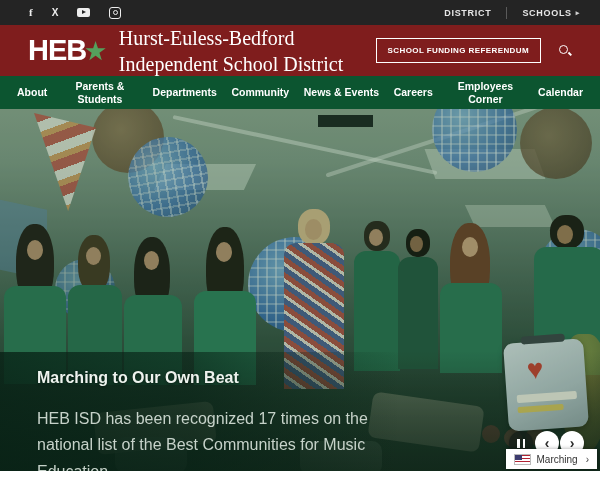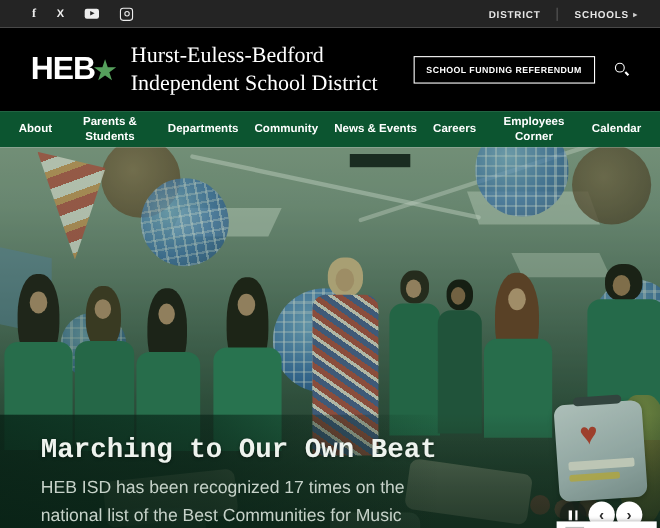--- a/index.html
+++ b/index.html
@@ -14,21 +14,21 @@
   .yt{width:13px;height:9px;background:#ededed;border-radius:2px;position:relative;cursor:pointer}
   .yt::after{content:"";position:absolute;left:5px;top:2px;border-left:4px solid #242424;border-top:2.5px solid transparent;border-bottom:2.5px solid transparent}
   .ig{width:10px;height:10px;border:1.5px solid #ededed;border-radius:3px;position:relative;cursor:pointer}
   .ig::after{content:"";position:absolute;left:2.5px;top:2.5px;width:3px;height:3px;border:1px solid #ededed;border-radius:50%}
   .topbar-right{margin-left:auto;display:flex;align-items:center;gap:15px}
   .toplink{color:#e6e6e6;font-size:9px;font-weight:bold;letter-spacing:.7px;cursor:pointer;display:flex;align-items:center;gap:4px}
   .tdivider{width:1px;height:12px;background:#5a5a5a}
   .caret{font-size:7px;color:#cfcfcf}
 
   
-  .header{height:76px;background:#000000;display:flex;align-items:center;padding:0 28px;box-sizing:border-box}
+  .header{height:51px;background:#7f1d1d;display:flex;align-items:center;padding:0 28px;box-sizing:border-box}
   .logo{display:flex;align-items:center;color:#fff;font-weight:900;font-size:29px;letter-spacing:-1px;cursor:pointer}
   .logo .star{color:#55A05C;font-size:23px;margin:0 -1px;transform:translateY(1px)}
   .dname{color:#fff;font-family:"Liberation Serif",serif;font-size:20px;line-height:1.3;margin-left:15px;width:252px}
   .header-right{margin-left:auto;display:flex;align-items:center;gap:17px}
   .ref-btn{border:1px solid #fff;color:#fff;font-size:8px;font-weight:bold;letter-spacing:.4px;padding:7px 11px;background:transparent;cursor:pointer;white-space:nowrap;font-family:"Liberation Sans",sans-serif}
   .search{width:14px;height:14px;position:relative;cursor:pointer}
   .search::before{content:"";position:absolute;left:1px;top:1px;width:7px;height:7px;border:1.6px solid #fff;border-radius:50%}
   .search::after{content:"";position:absolute;left:9.5px;top:9.5px;width:4px;height:1.6px;background:#fff;transform:rotate(45deg)}
 
   
@@ -47,21 +47,21 @@
   .fig{position:absolute;z-index:2}
   .fig > div{position:absolute}
   .hair{background:#221a14;border-radius:45%}
   .face{background:#b08968;border-radius:50%}
   .shirt{background:#2c7252;border-radius:12px 12px 0 0}
   .fg{position:absolute;left:0;bottom:0;width:100%;height:120px;z-index:3;
     background:linear-gradient(180deg,rgba(18,30,22,0) 0%,rgba(18,30,22,.5) 55%,rgba(14,24,18,.78) 100%)}
   .tint{position:absolute;inset:0;background:rgba(22,88,52,.20);z-index:5;pointer-events:none}
   .cap-overlay{position:absolute;left:0;top:243px;width:400px;height:119px;z-index:6;pointer-events:none;
     background:linear-gradient(90deg,rgba(7,33,21,.78) 0%,rgba(7,33,21,.6) 48%,rgba(7,33,21,0) 100%)}
-  .cap-title{position:absolute;left:37px;top:260px;z-index:7;font-family:Liberation Mono, monospace;font-weight:bold;font-size:25px;color:#eef3ee;text-shadow:0 1px 3px rgba(0,0,0,.45)}
+  .cap-title{position:absolute;left:37px;top:260px;z-index:7;font-family:Liberation Sans, sans-serif;font-weight:bold;font-size:16px;color:#eef3ee;text-shadow:0 1px 3px rgba(0,0,0,.45)}
   .cap-desc{position:absolute;left:37px;top:297px;width:332px;z-index:7;font-size:16px;line-height:1.65;color:#c6d2c9}
   .ctrl{position:absolute;bottom:16px;width:24px;height:24px;border-radius:50%;display:flex;align-items:center;justify-content:center;z-index:8;cursor:pointer;box-shadow:0 1px 3px rgba(0,0,0,.3)}
   .ctrl.pause{right:67px;background:rgba(22,32,26,.82);gap:3px}
   .ctrl.pause i{display:block;width:2.5px;height:9px;background:#fff}
   .ctrl.pn{background:#fff;color:#2c2c2c;font-size:14px;font-weight:bold;line-height:1}
   .ctrl.prev{right:41px}
   .ctrl.next{right:16px}
   .aed{position:absolute;left:506px;top:232px;width:80px;height:88px;z-index:4;transform:rotate(-4deg);
     background:linear-gradient(160deg,#d3d8da 0%,#aeb8bc 60%,#8d989c 100%);border-radius:10px;box-shadow:0 2px 6px rgba(0,0,0,.35)}
   .aed::before{content:"";position:absolute;left:18px;top:-6px;width:44px;height:8px;background:#3a3f41;border-radius:4px}

